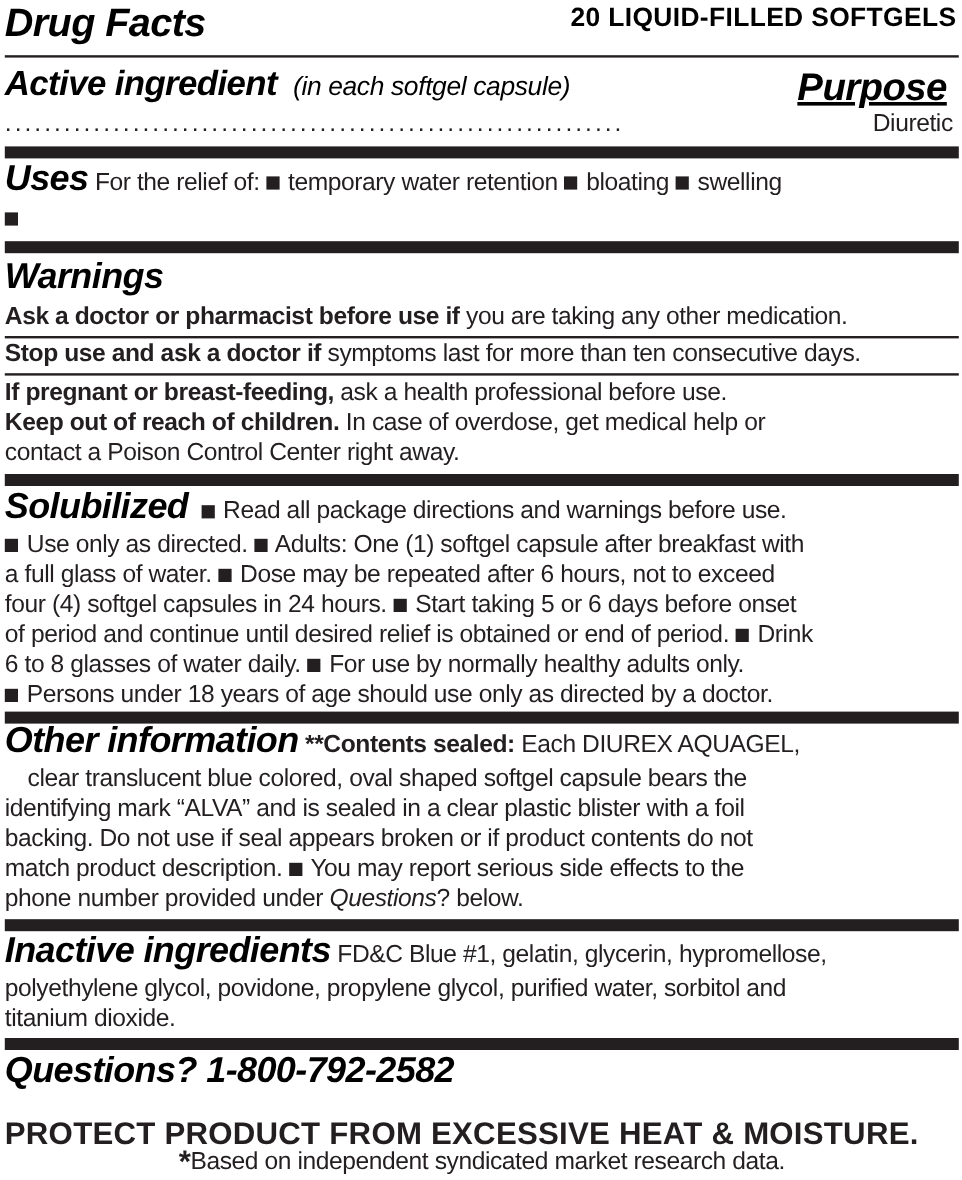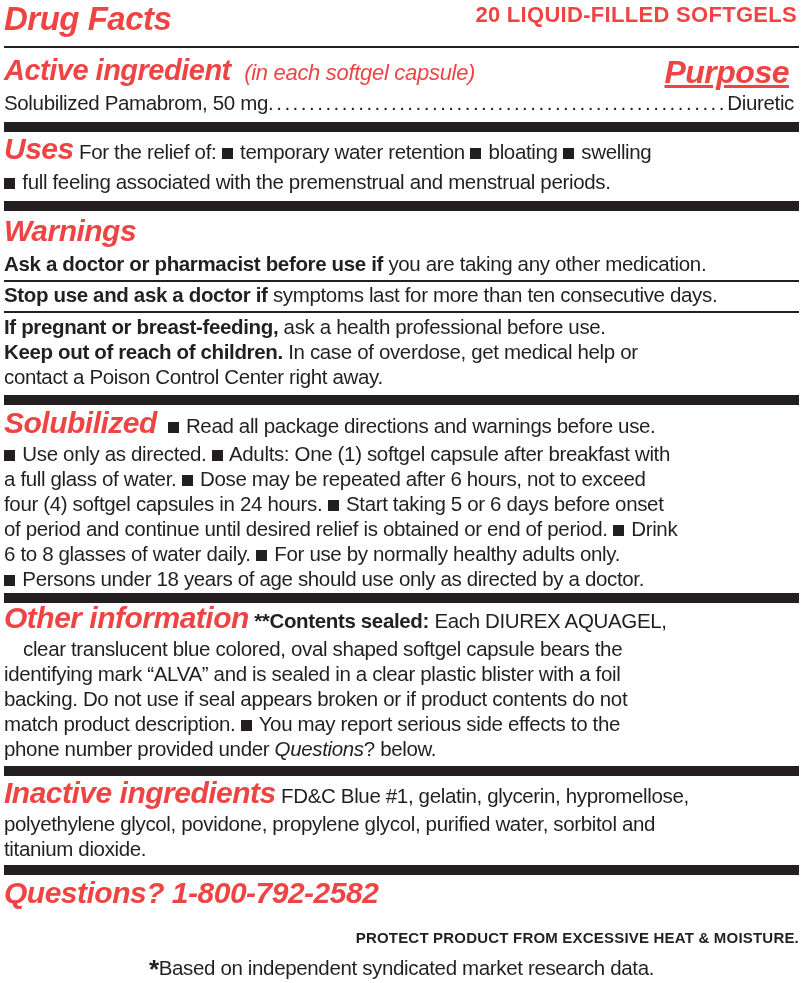--- a/index.html
+++ b/index.html
@@ -3,21 +3,21 @@
   <meta charset="utf-8">
   <style>
     html, body { margin: 0; padding: 0; background: #ffffff; }
     body {
       width: 802px; height: 983px; overflow: hidden;
       font-family: "Liberation Sans", "DejaVu Sans", sans-serif;
       color: #231f20;
       position: relative;
     }
     .panel { position: absolute; left: 4px; top: 0; width: 795px; }
-    .blue { color: #ef4444; }
+    .blue { color: #000000; }
     .h-big { font-weight: bold; font-style: italic; letter-spacing: -0.5px; }
     .row { position: absolute; left: 0; width: 795px; white-space: nowrap; }
     .body-txt { font-size: 20.5px; letter-spacing: -0.35px; line-height: 24.5px; }
     .b { font-weight: bold; text-align: center; }
     .i { font-style: italic; }
     .sq { display: inline-block; width: 11px; height: 11px; background: #231f20; margin: 0 2px 1px 0; vertical-align: middle; }
     .rule-thin { position: absolute; left: 0; width: 795px; height: 2px; background: #231f20; }
     .rule-thick { position: absolute; left: 0; width: 795px; height: 10px; background: #231f20; }
     #title { top: 0; font-size: 33px; }
     #count { top: 2px; right: 2px; left: auto; width: auto; font-size: 22px; font-weight: bold; letter-spacing: 0.3px; }
@@ -36,31 +36,30 @@
   <div id="title" class="row blue h-big">Drug Facts</div>
   <div id="count" class="row blue">20 LIQUID-FILLED SOFTGELS</div>
   <div class="rule-thin" style="top:46px;"></div>
 
   <div id="ai-title" class="row blue h-big">
     <span>Active ingredient</span>
     <span id="ai-sub">&nbsp;<span>(in each softgel capsule)</span></span>
   </div>
   <div id="purpose" class="row blue h-big">Purpose</div>
   <div id="ai-row" class="row body-txt">
-    <span>Solubilized Pamabrom, 50 mg</span>
     <span class="dots">...............................................................</span>
     <span>Diuretic</span>
   </div>
   <div class="rule-thick" style="top:122px;"></div>
 
   <div class="row body-txt" style="top:137px;">
     <span class="blue h-big sec-title">Uses</span><span> For the relief of: </span><span class="sq"></span> <span>temporary water retention </span><span class="sq"></span> <span>bloating </span><span class="sq"></span> <span>swelling</span>
   </div>
   <div class="row body-txt" style="top:170px;">
-    <span class="sq"></span> <span>full feeling associated with the premenstrual and menstrual periods.</span>
+    <span class="sq"></span> 
   </div>
   <div class="rule-thick" style="top:201px;"></div>
 
   <div class="row blue h-big sec-title" style="top:214px;">Warnings</div>
   <div class="row body-txt" style="top:252px;">
     <span class="b">Ask a doctor or pharmacist before use if</span><span> you are taking any other medication.</span>
   </div>
   <div class="rule-thin" style="top:280px;"></div>
   <div class="row body-txt" style="top:283px;">
     <span class="b">Stop use and ask a doctor if</span><span> symptoms last for more than ten consecutive days.</span>
@@ -114,17 +113,17 @@
 
   <div class="row body-txt" style="top:781px;">
     <span class="blue h-big sec-title">Inactive ingredients</span><span> FD&amp;C Blue #1, gelatin, glycerin, hypromellose,</span>
   </div>
   <div class="row body-txt" style="top:812px;">polyethylene glycol, povidone, propylene glycol, purified water, sorbitol and</div>
   <div class="row body-txt" style="top:837px;">titanium dioxide.</div>
   <div class="rule-thick" style="top:865px;"></div>
 
   <div class="row blue h-big sec-title" style="top:876px;">Questions? 1-800-792-2582</div>
 
-  <div class="row b" style="top:929px; text-align:right; font-size:15px; letter-spacing:0.2px;">PROTECT PRODUCT FROM EXCESSIVE HEAT &amp; MOISTURE.</div>
+  <div class="row b" style="top:929px; text-align:left; font-size:26px; letter-spacing:0.2px;">PROTECT PRODUCT FROM EXCESSIVE HEAT &amp; MOISTURE.</div>
   <div class="row body-txt" style="top:956px; text-align:center;">
     <span class="b" style="font-size:26px; vertical-align:-3px;">*</span><span>Based on independent syndicated market research data.</span>
   </div>
 </div>
 
 </body></html>

